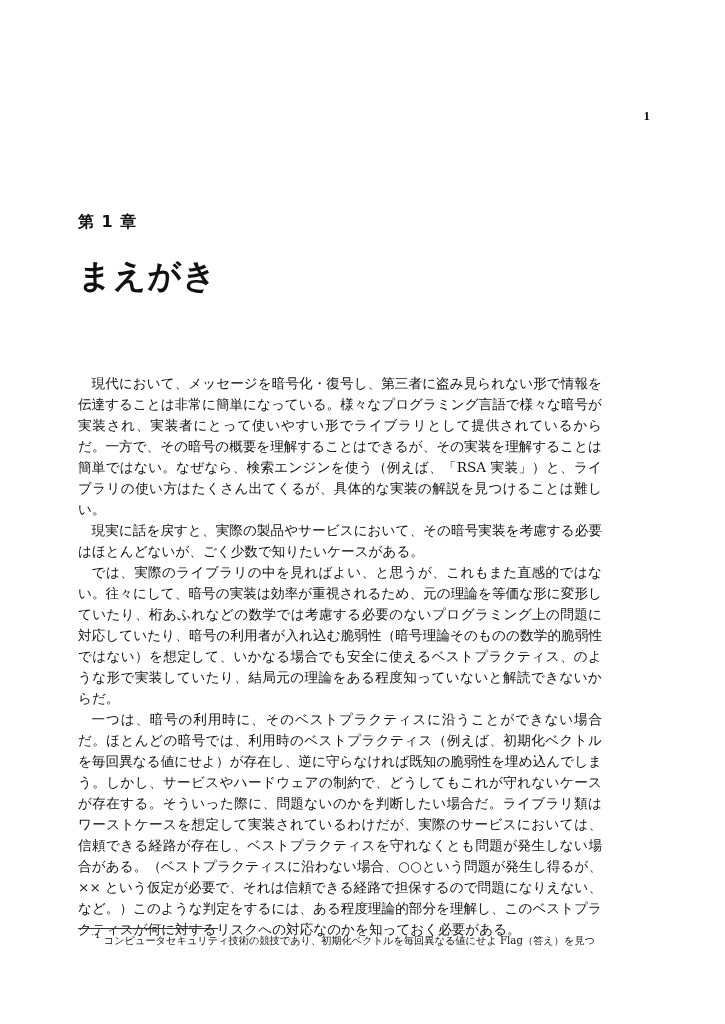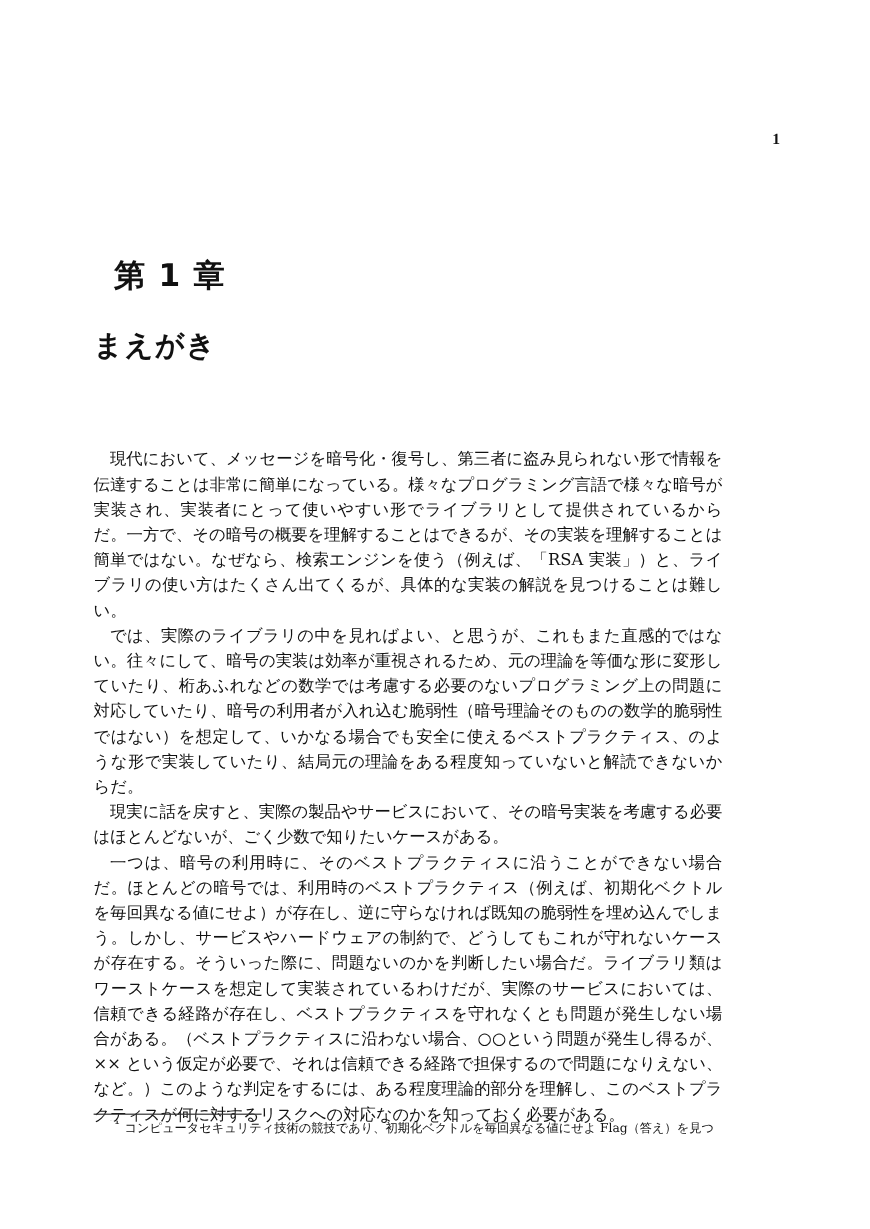--- a/index.html
+++ b/index.html
@@ -21,33 +21,33 @@
       left: 630px;
       width: 20px;
       text-align: right;
       font-family: "Liberation Serif", "DejaVu Serif", serif;
       font-weight: bold;
       font-size: 13px;
     }
     .chapter-label {
       position: absolute;
       top: 212px;
-      left: 95px;
+      left: 78px;
       font-family: "DejaVu Sans", "Liberation Sans", sans-serif;
       font-weight: bold;
-      font-size: 26px;
+      font-size: 16px;
       letter-spacing: 1px;
     }
     .chapter-title {
       position: absolute;
-      top: 272px;
+      top: 254px;
       left: 78px;
       font-family: Liberation Mono, monospace;
       font-weight: bold;
-      font-size: 24px;
+      font-size: 33px;
       letter-spacing: 1px;
     }
     .body-text {
       position: absolute;
       top: 373px;
       left: 78px;
       width: 524px;
       font-size: 13.6px;
       line-height: 21px;
       text-align: justify;
@@ -85,19 +85,19 @@
 </head>
 <body>
 
 <div class="page-number">1</div>
 
 <div class="chapter-label">第 1 章</div>
 <div class="chapter-title">まえがき</div>
 
 <div class="body-text">
   <p>現代において、メッセージを暗号化・復号し、第三者に盗み見られない形で情報を伝達することは非常に簡単になっている。様々なプログラミング言語で様々な暗号が実装され、実装者にとって使いやすい形でライブラリとして提供されているからだ。一方で、その暗号の概要を理解することはできるが、その実装を理解することは簡単ではない。なぜなら、検索エンジンを使う（例えば、「RSA 実装」）と、ライブラリの使い方はたくさん出てくるが、具体的な実装の解説を見つけることは難しい。</p>
+  <p>現実に話を戻すと、実際の製品やサービスにおいて、その暗号実装を考慮する必要はほとんどないが、ごく少数で知りたいケースがある。</p>
   <p>では、実際のライブラリの中を見ればよい、と思うが、これもまた直感的ではない。往々にして、暗号の実装は効率が重視されるため、元の理論を等価な形に変形していたり、桁あふれなどの数学では考慮する必要のないプログラミング上の問題に対応していたり、暗号の利用者が入れ込む脆弱性（暗号理論そのものの数学的脆弱性ではない）を想定して、いかなる場合でも安全に使えるベストプラクティス、のような形で実装していたり、結局元の理論をある程度知っていないと解読できないからだ。</p>
-  <p>現実に話を戻すと、実際の製品やサービスにおいて、その暗号実装を考慮する必要はほとんどないが、ごく少数で知りたいケースがある。</p>
   <p>一つは、暗号の利用時に、そのベストプラクティスに沿うことができない場合だ。ほとんどの暗号では、利用時のベストプラクティス（例えば、初期化ベクトルを毎回異なる値にせよ）が存在し、逆に守らなければ既知の脆弱性を埋め込んでしまう。しかし、サービスやハードウェアの制約で、どうしてもこれが守れないケースが存在する。そういった際に、問題ないのかを判断したい場合だ。ライブラリ類はワーストケースを想定して実装されているわけだが、実際のサービスにおいては、信頼できる経路が存在し、ベストプラクティスを守れなくとも問題が発生しない場合がある。（ベストプラクティスに沿わない場合、○○という問題が発生し得るが、×× という仮定が必要で、それは信頼できる経路で担保するので問題になりえない、など。）このような判定をするには、ある程度理論的部分を理解し、このベストプラクティスが何に対するリスクへの対応なのかを知っておく必要がある。</p>
 </div>
 
 <div class="footnote-rule"></div>
 <div class="footnote"><sup>*1</sup><span> コンピュータセキュリティ技術の競技であり、初期化ベクトルを毎回異なる値にせよ Flag（答え）を見つ</span></div>
 
 </body></html>

